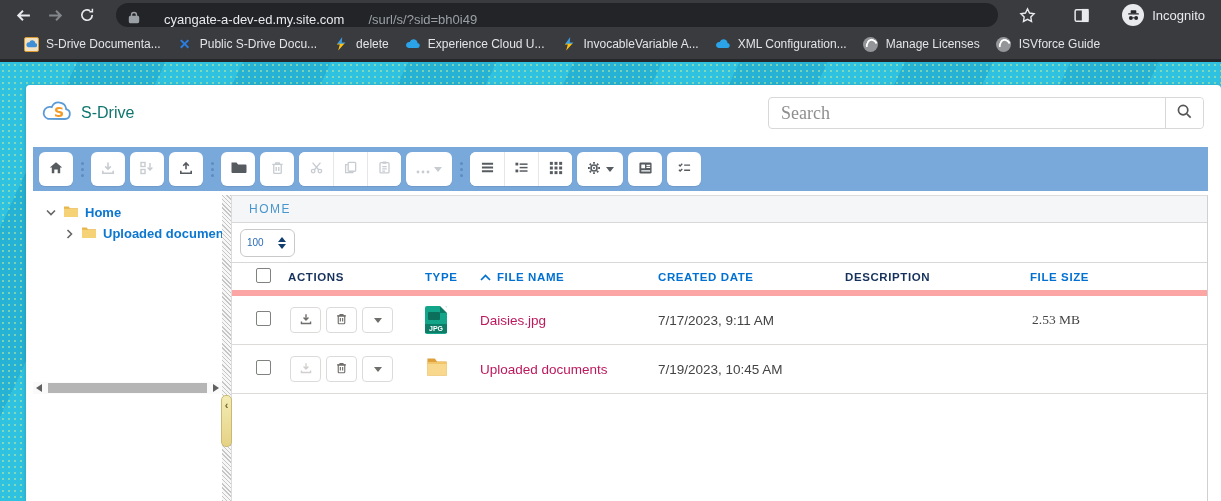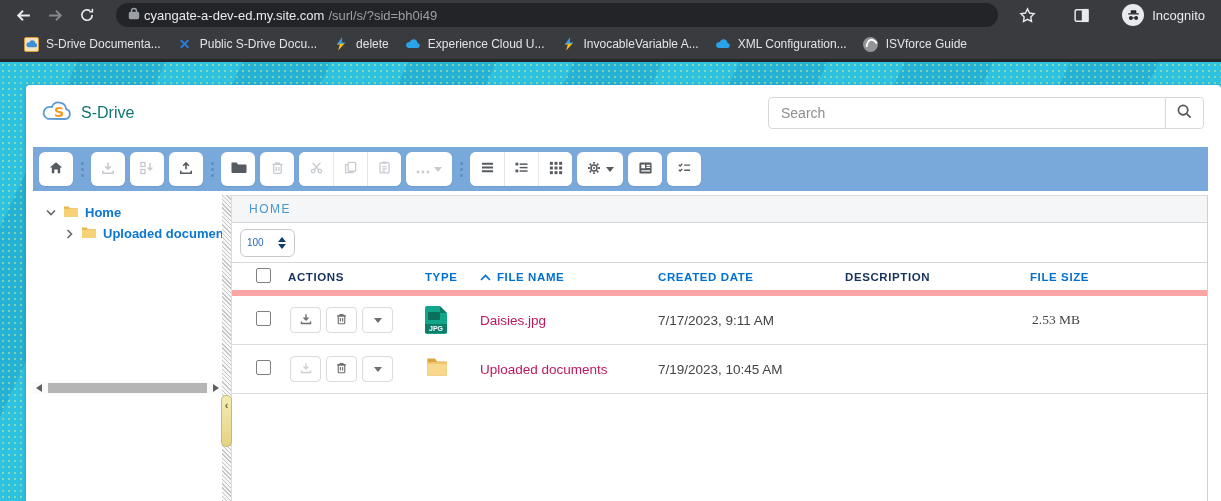--- a/index.html
+++ b/index.html
@@ -7,21 +7,21 @@
     font-family:"Liberation Sans", sans-serif; background:#27b6d8; }
 
   
   .chrome { position:absolute; top:0; left:0; width:1221px; height:62px;
     background:#3a3b3f; border-bottom:3px solid #26272a; }
   .navbar { display:flex; align-items:center; height:30px; padding:0 10px; gap:6px; }
   .nav-btn { width:26px; height:26px; display:flex; align-items:center; justify-content:center;
     border-radius:50%; color:#e8eaed; flex:0 0 auto; cursor:pointer; }
   .nav-btn.disabled { color:#84878b; }
   .url-pill { flex:1; height:24px; margin:0 10px; background:#232427; border-radius:12px;
-    display:flex; align-items:center; padding:0 12px; gap:4px; color:#e8eaed; font-size:13px; }
+    display:flex; align-items:flex-end; padding:0 12px; gap:24px; color:#e8eaed; font-size:13px; }
   .url-path { color:#9aa0a6; }
   .chrome-right { display:flex; align-items:center; gap:28px; padding-right:6px; color:#e8eaed; }
   .incog { display:flex; align-items:center; gap:8px; font-size:13px; color:#e8eaed; }
   .incog-circle { width:22px; height:22px; border-radius:50%; background:#e8eaed;
     display:flex; align-items:center; justify-content:center; }
   .bookmarks { display:flex; align-items:center; height:28px; padding:0 16px; gap:0; }
   .bm { display:flex; align-items:center; gap:7px; color:#e2e4e8; font-size:12px;
     padding:3px 8px; border-radius:6px; white-space:nowrap; cursor:pointer; }
   .bm-fav { width:16px; height:16px; display:flex; align-items:center; justify-content:center; flex:0 0 auto; }
   .fav-sdrive { width:15px; height:15px; background:#f2e2c4; border:1px solid #d89a30; border-radius:2px;
@@ -39,22 +39,22 @@
     background-size:6px 6px; }
 
   
   .card { position:absolute; left:26px; top:85px; width:1195px; height:416px;
     background:#fff; border-radius:4px 4px 0 0; box-shadow:0 1px 5px rgba(0,0,0,.18); z-index:2; }
   .card-header { position:relative; height:62px; }
   .brand { position:absolute; left:16px; top:15px; display:flex; align-items:center; gap:9px; }
   .brand-title { font-size:16px; color:#0f766e; }
   .searchbox { position:absolute; right:17px; top:12px; width:436px; height:32px;
     border:1px solid #d8d8d8; border-radius:4px; display:flex; background:#fff; }
-  .searchbox input { flex:1; border:none; outline:none; padding:0 12px; font-size:14px;
-    color:#b91c1c; font-family:Liberation Sans, sans-serif; background:transparent; }
+  .searchbox input { flex:1; border:none; outline:none; padding:0 12px; font-size:18px;
+    color:#b91c1c; font-family:Liberation Serif, serif; background:transparent; }
   .searchbox input::placeholder { color:#8e8e8e; }
   .search-btn { width:38px; border-left:1px solid #d8d8d8; display:flex; align-items:center;
     justify-content:center; color:#555; cursor:pointer; background:#fff; border-radius:0 4px 4px 0; }
 
   
   .toolbar { position:absolute; left:7px; top:62px; width:1175px; height:44px;
     background:#79a8db; display:flex; align-items:center; padding:0 6px; gap:5px; }
   .tb-btn { width:34px; height:34px; background:#fff; border-radius:6px; border:none;
     display:flex; align-items:center; justify-content:center; color:#565b60; cursor:pointer; flex:0 0 auto;
     box-shadow:0 1px 1px rgba(0,0,0,.08); }
@@ -235,20 +235,26 @@
       </span>
       <span>InvocableVariable A...</span>
     </div>
     <div class="bm">
       <span class="bm-fav">
         <svg width="15" height="10" viewBox="0 0 14 10">
             <path d="M11.5 9A2.5 2.5 0 0 0 12 4a4 4 0 0 0-7.8-1A3 3 0 0 0 3 9z" fill="#2aa3e8"></path>
           </svg>
       </span>
       <span>XML Configuration...</span>
+    </div>
+    <div class="bm">
+      <span class="bm-fav">
+          <span class="fav-globe"></span>
+        </span>
+      <span>Manage Licenses</span>
     </div>
     <div class="bm">
       <span class="bm-fav">
           <span class="fav-globe"></span>
         </span>
       <span>ISVforce Guide</span>
     </div>
   </div>
 </div>
 

